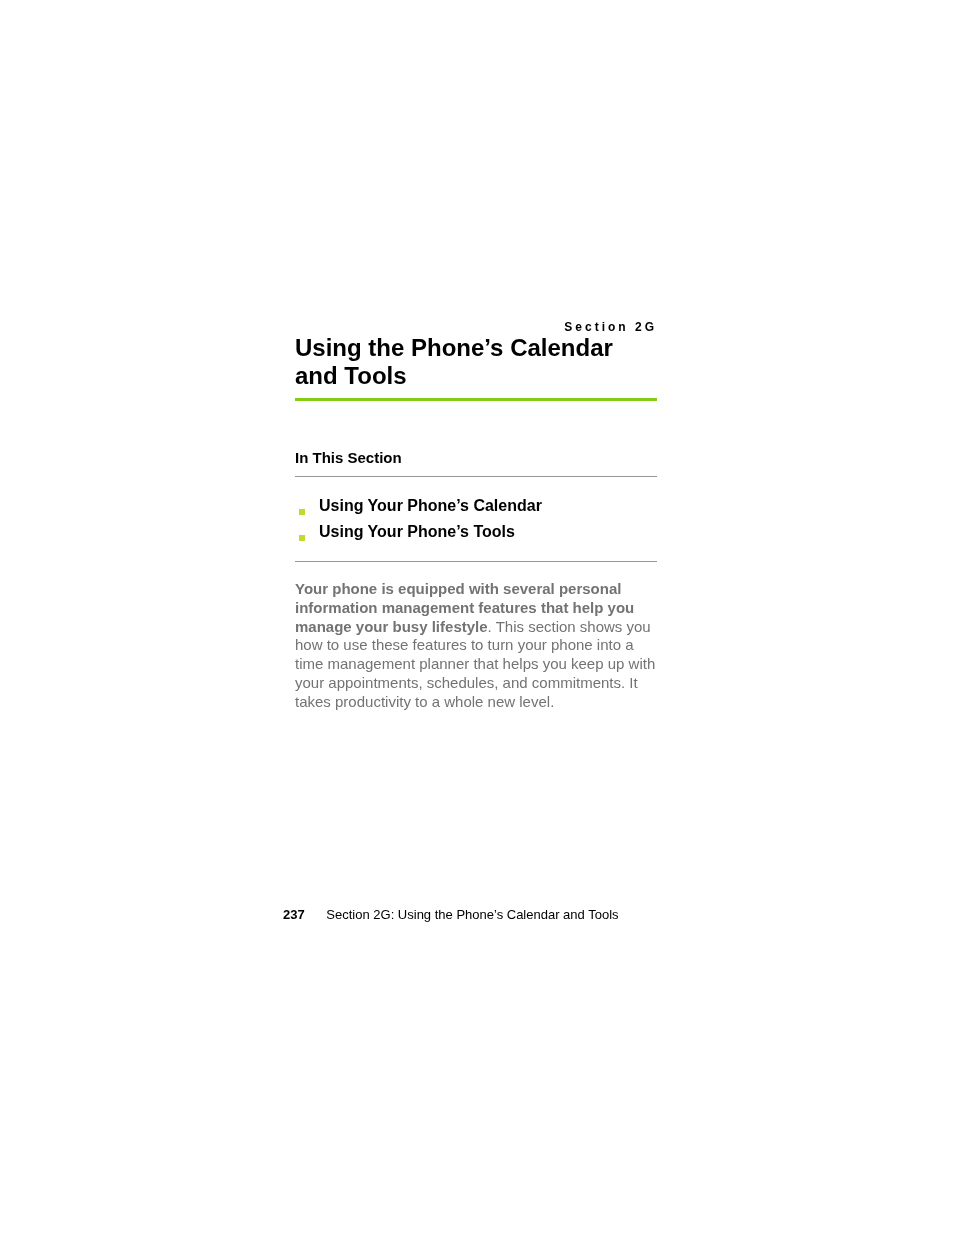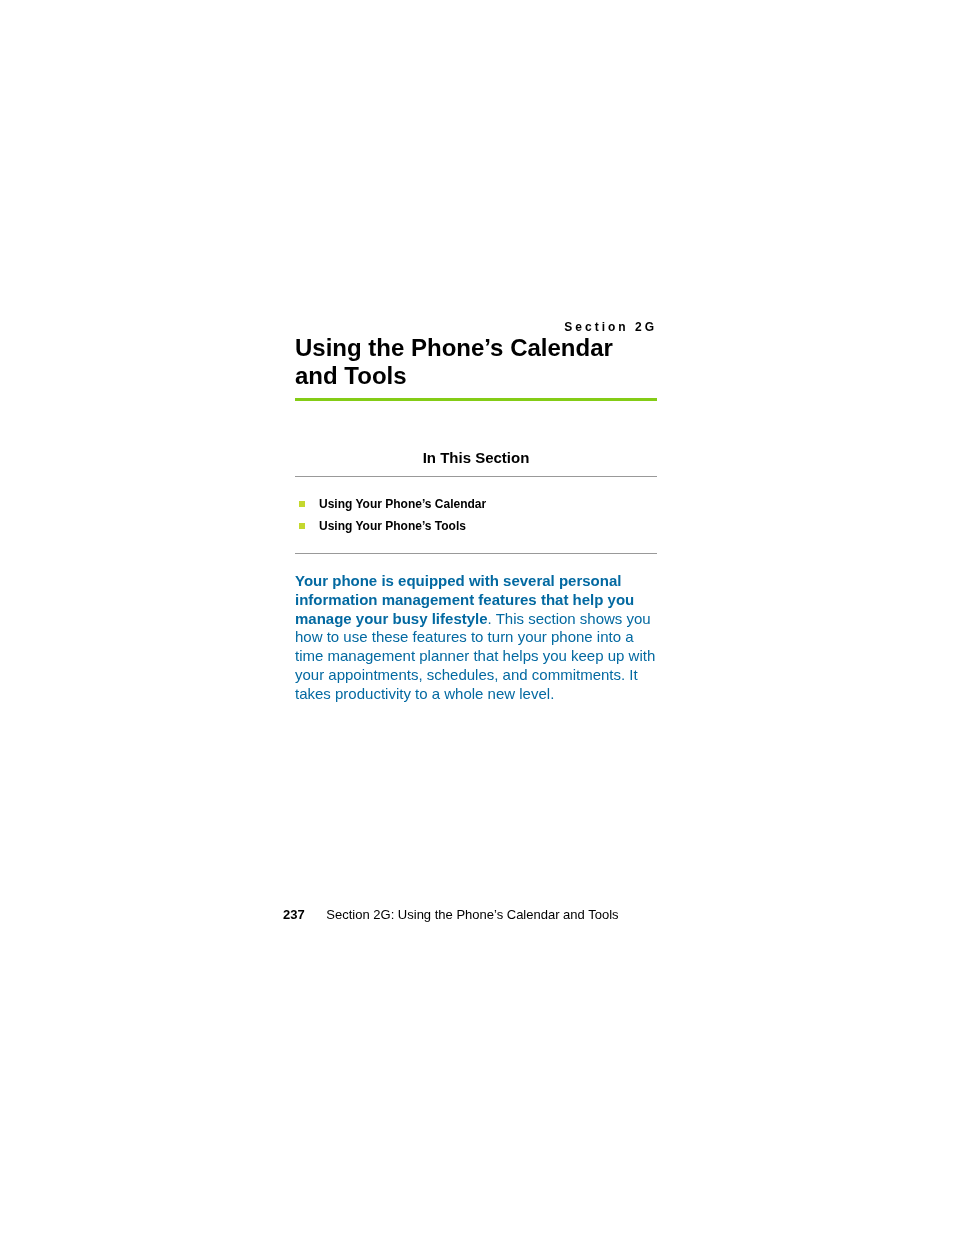--- a/index.html
+++ b/index.html
@@ -36,51 +36,50 @@
       margin-bottom: 48px;
       color: #000;
     }
     .in-this-section-heading {
       font-weight: 700;
       font-size: 15px;
       padding-bottom: 10px;
       border-bottom: 1px solid #999;
       margin-bottom: 16px;
       color: #000;
-      text-align: center;
     }
     .toc-list {
       list-style: none;
       margin-bottom: 16px;
     }
     .toc-item {
       display: flex;
-      align-items: center;
+      align-items: flex-end;
       font-weight: 700;
-      font-size: 12px;
+      font-size: 16px;
       padding: 4px 0;
       color: #000;
     }
     .toc-bullet {
       width: 6px;
       height: 6px;
       background: #c4d82e;
       margin-right: 14px;
       margin-left: 4px;
       flex-shrink: 0;
     }
     .toc-divider {
       border-top: 1px solid #999;
       margin-top: 8px;
       margin-bottom: 18px;
     }
     .body-paragraph {
       font-size: 15px;
       line-height: 1.25;
-      color: #0369a1;
+      color: #737373;
     }
     .body-paragraph .bold-lead {
       font-weight: 700;
     }
     .footer {
       position: absolute;
       left: 283px;
       top: 907px;
       font-size: 13px;
       color: #000;

